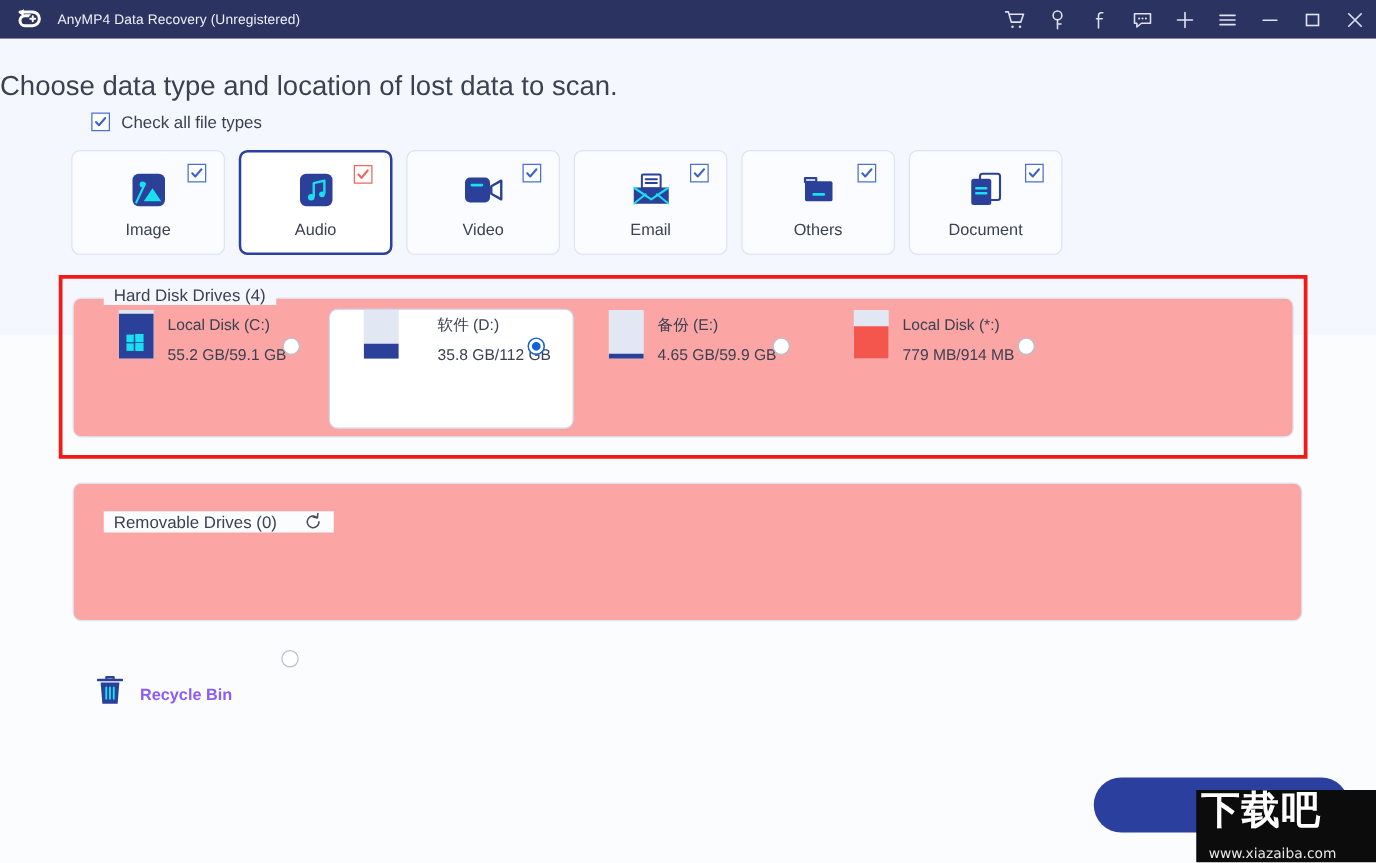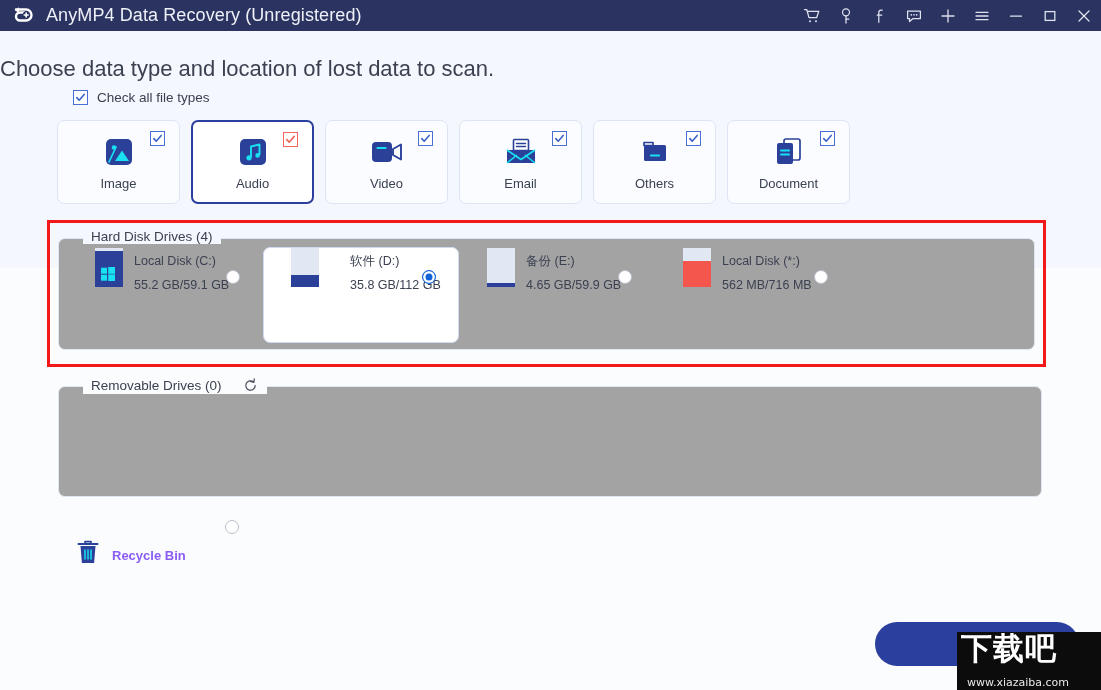--- a/index.html
+++ b/index.html
@@ -23,21 +23,21 @@
     display: flex; align-items: center;
   }
   .app-logo {
     width: 22px; height: 22px;
     margin-left: 12px; margin-right: 12px;
     flex: 0 0 auto;
     display: flex; align-items: center; justify-content: center;
   }
   .app-title {
     color: #eef0f8;
-    font-size: 18px;
+    font-size: 11px;
     letter-spacing: .1px;
     white-space: nowrap;
   }
   .tb-spacer { flex: 1 1 auto; }
   .tb-icons { display: flex; align-items: center; height: 31px; }
   .tb-btn {
     width: 34px; height: 31px;
     display: flex; align-items: center; justify-content: center;
     color: #dfe3f0;
   }
@@ -106,32 +106,32 @@
     width: 999px; height: 147px;
     border: 3px solid #f41919;
     pointer-events: none;
   }
 
   
   .group {
     position: absolute;
     border: 1px solid #dfe6f3;
     border-radius: 7px;
-    background: #a3a3a3;
+    background: #fca5a5;
   }
   .group-legend {
     position: absolute;
     top: -10px; left: 24px;
     background: transparent;
     padding: 0 8px;
     font-size: 13.5px; color: #3b4151;
     display: flex; align-items: center; gap: 20px;
   }
   .legend-bg-hdd { background: #f4f7fd; }
-  .legend-bg-rem { background: #fbfcfe; }
+  .legend-bg-rem { background: #fbfcfe; margin-top: 32px; }
   .refresh-btn { display:flex; align-items:center; }
 
   #hdd-group { left: 58px; top: 238px; width: 977px; height: 112px; }
   #rem-group { left: 58px; top: 386px; width: 984px; height: 111px; }
 
   
   .drives {
     position: absolute; top: 8px; left: 8px;
     display: flex;
   }
@@ -467,21 +467,21 @@
         </span>
       </div>
 
       <div class="drive">
         <span class="drive-radio"></span>
         <span class="drive-bar">
           <span class="fill red" style="height:66%"></span>
         </span>
         <span class="drive-text">
           <span class="drive-name">Local Disk (*:)</span><br>
-          <span class="drive-size">562 MB/716 MB</span>
+          <span class="drive-size">779 MB/914 MB</span>
         </span>
       </div>
 
     </div>
   </div>
 
   <div class="redbox"></div>
 
   <div class="group" id="rem-group">
     <div class="group-legend legend-bg-rem">

